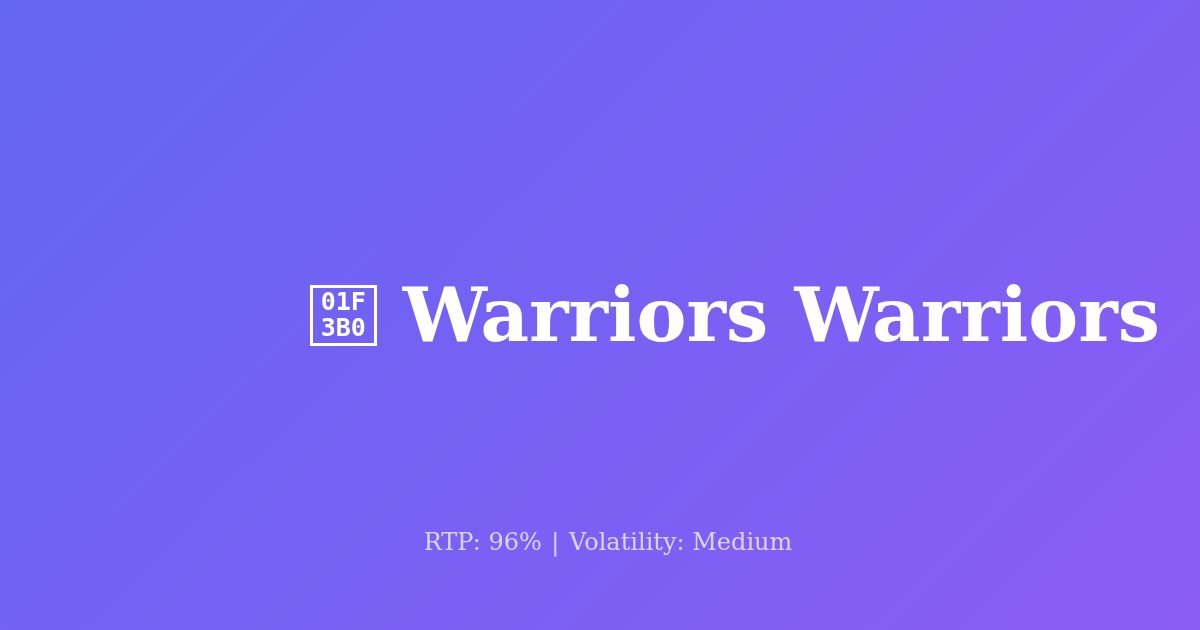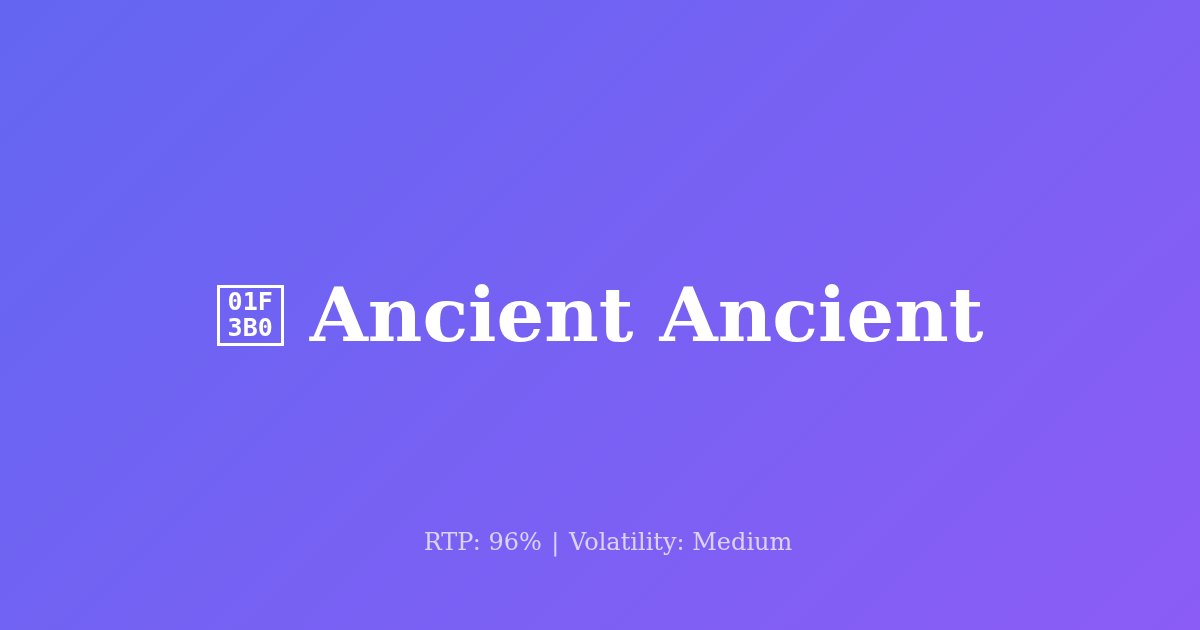--- a/index.html
+++ b/index.html
@@ -24,21 +24,21 @@
     justify-content: center;
     background-image: linear-gradient(135deg, #6366f1 0%, #8b5cf6 100%);
     background-color: #6f62f3;
     overflow: hidden;
   }
 
   
   .title-row {
     display: flex;
     align-items: center;
-    justify-content: center;
+    justify-content: flex-end;
     gap: 26px;
     width: 100%;
     padding: 0 40px;
     box-sizing: border-box;
   }
 
   
   .tofu-glyph {
     flex: 0 0 auto;
     width: 67px;
@@ -108,21 +108,21 @@
 
 <div class="og-card">
 
   <div class="title-row">
 
     <div class="tofu-glyph">
       <span>01F</span>
       <span>3B0</span>
     </div>
 
-    <h1 class="og-title">Ancient Ancient</h1>
+    <h1 class="og-title">Warriors Warriors</h1>
 
   </div>
 
 
   <p class="og-meta">
     <span>RTP:</span>
     <span>96%</span>
     <span class="sep">|</span>
     <span>Volatility:</span>
     <span>Medium</span>

